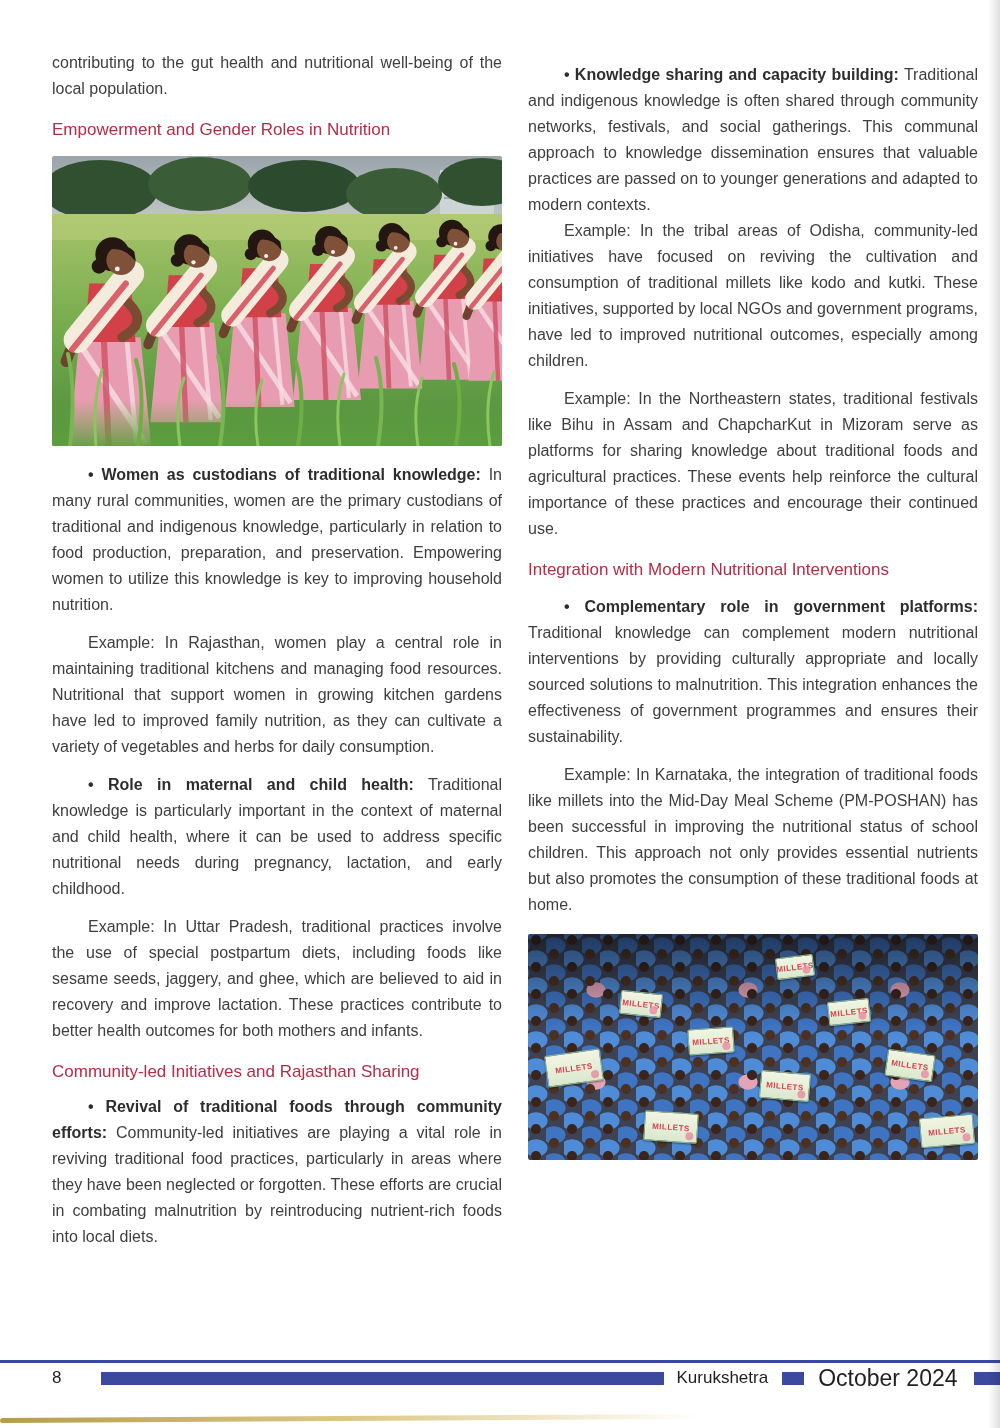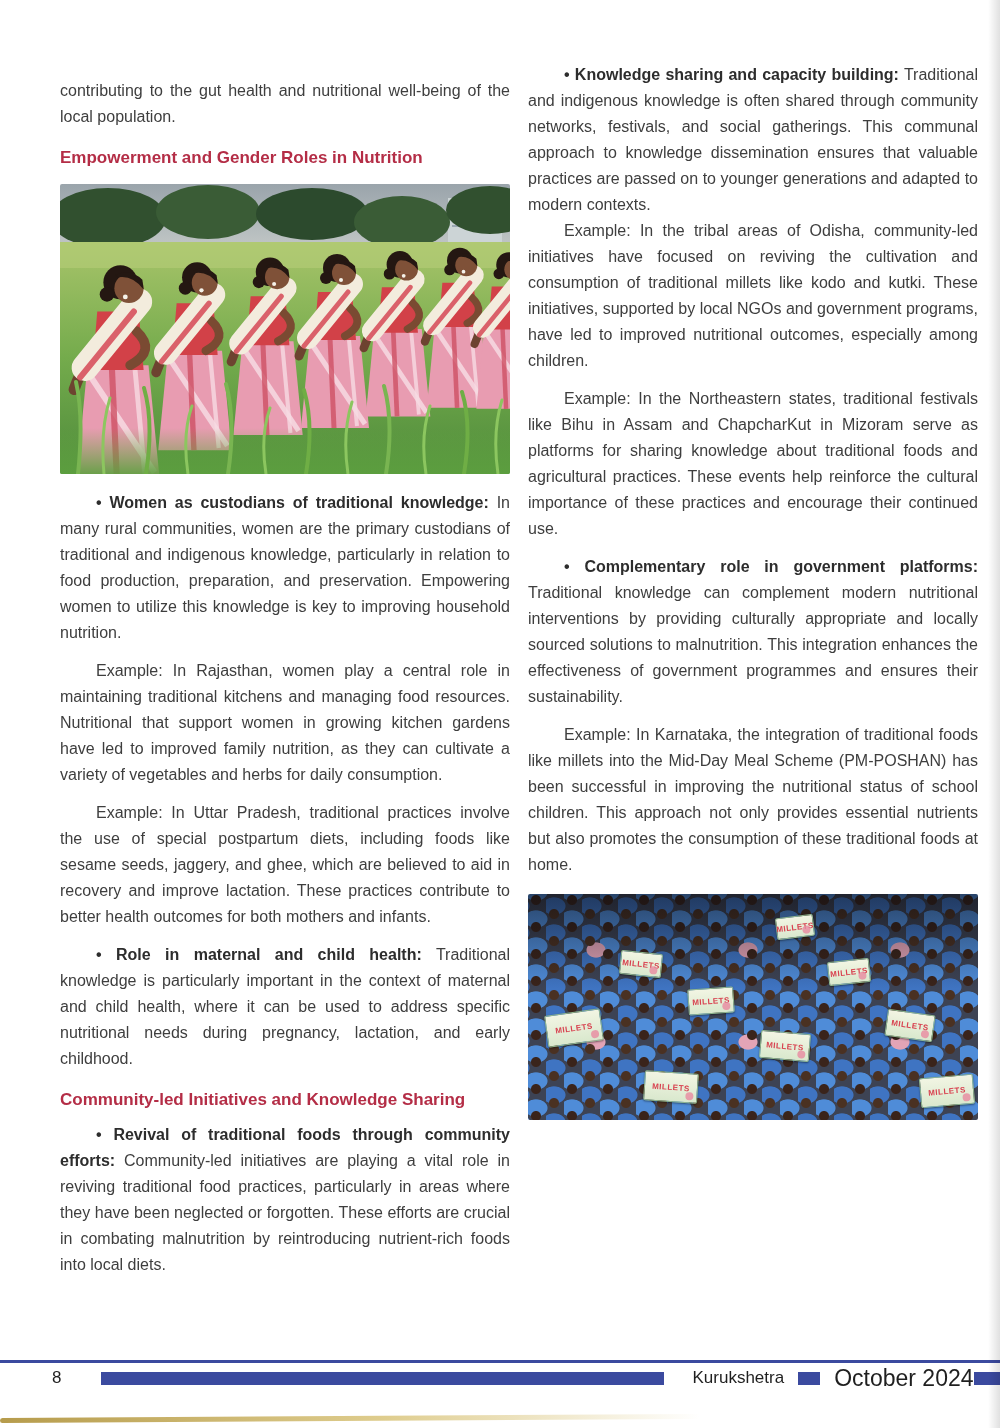--- a/index.html
+++ b/index.html
@@ -5,26 +5,26 @@
   html,body{margin:0;padding:0;background:#e9e9e7;}
   .page{
     position:relative;width:1000px;height:1428px;margin:0 auto;
     background:#ffffff;overflow:hidden;
     font-family:"Liberation Sans","DejaVu Sans",sans-serif;
     color:#3e3e3e;
   }
   .page-edge{position:absolute;top:0;right:0;bottom:0;width:12px;
     background:linear-gradient(to right,rgba(0,0,0,0),rgba(0,0,0,0.12));pointer-events:none;}
   .col{position:absolute;top:50px;width:450px;}
-  .col-left{left:60px;margin-top:28px;}
+  .col-left{left:52px;}
   .col-right{left:528px;}
   p.para{margin:12px 0 0;font-size:16px;line-height:26px;text-align:justify;}
   p.para.first{margin-top:0;}
   .indent{text-indent:36px;}
-  h3.sec{margin:16px 0 0;font-size:17px;line-height:24px;font-weight:700;color:#b42d46;}
+  h3.sec{margin:16px 0 0;font-size:17px;line-height:24px;font-weight:400;color:#b42d46;}
   b.lead{color:#2d2d2d;}
   .bullet-dot{font-weight:700;color:#2d2d2d;}
 
   
   .photo{display:block;margin-top:14px;border-radius:2px;overflow:hidden;position:relative;}
   .photo-women{width:450px;height:290px;}
   .photo-women svg{display:block;}
 
   
   .photo-children{
@@ -48,21 +48,21 @@
     box-shadow:0 1px 2px rgba(0,0,0,.45);
   }
   .millets-card::after{content:"";position:absolute;right:3px;bottom:2px;width:8px;height:8px;
     border-radius:50%;background:#e98aa0;opacity:.8;}
 
   
   .footer-rule{position:absolute;left:0;right:0;top:1360px;height:3px;background:#3b4a9f;}
   .footer-row{position:absolute;left:0;right:0;top:1369px;height:18px;display:flex;align-items:center;}
   .page-num{margin-left:52px;font-size:17px;color:#1f1f1f;}
   .footer-bar-long{flex:0 0 563px;height:13px;margin-left:40px;background:#3b4a9f;}
-  .footer-mag{margin-left:28px;font-size:17px;color:#1f1f1f;}
+  .footer-mag{margin-left:12px;font-size:17px;color:#1f1f1f;}
   .footer-sq{width:22px;height:13px;margin-left:14px;background:#3b4a9f;}
   .footer-issue{margin-left:14px;font-size:23px;color:#1f1f1f;}
   .footer-sq-edge{margin-left:auto;width:30px;margin-right:-4px;}
   .page-curl{position:absolute;left:0;top:1416px;width:700px;height:5px;
     background:linear-gradient(to right,#a98a2c,#d9c47a 55%,rgba(217,196,122,0));
     transform:rotate(-0.35deg);border-radius:3px;opacity:.85;}
 </style>
 </head>
 <body>
 
@@ -143,29 +143,29 @@
     </div>
 
     <p class="para indent" style="margin-top:16px">
       <span class="bullet-dot">•</span>
       <b class="lead">Women as custodians of traditional knowledge:</b>
       <span>In many rural communities, women are the primary custodians of traditional and indigenous knowledge, particularly in relation to food production, preparation, and preservation. Empowering women to utilize this knowledge is key to improving household nutrition.</span>
     </p>
 
     <p class="para indent">Example: In Rajasthan, women play a central role in maintaining traditional kitchens and managing food resources. Nutritional that support women in growing kitchen gardens have led to improved family nutrition, as they can cultivate a variety of vegetables and herbs for daily consumption.</p>
 
-    <p class="para indent">Example: In Uttar Pradesh, traditional practices involve the use of special postpartum diets, including foods like sesame seeds, jaggery, and ghee, which are believed to aid in recovery and improve lactation. These practices contribute to better health outcomes for both mothers and infants.</p>
-
     <p class="para indent">
       <span class="bullet-dot">•</span>
       <b class="lead">Role in maternal and child health:</b>
       <span>Traditional knowledge is particularly important in the context of maternal and child health, where it can be used to address specific nutritional needs during pregnancy, lactation, and early childhood.</span>
     </p>
 
-    <h3 class="sec">Community-led Initiatives and Knowledge Sharing</h3>
+    <p class="para indent">Example: In Uttar Pradesh, traditional practices involve the use of special postpartum diets, including foods like sesame seeds, jaggery, and ghee, which are believed to aid in recovery and improve lactation. These practices contribute to better health outcomes for both mothers and infants.</p>
+
+    <h3 class="sec">Community-led Initiatives and Rajasthan Sharing</h3>
 
     <p class="para indent" style="margin-top:10px">
       <span class="bullet-dot">•</span>
       <b class="lead">Revival of traditional foods through community efforts:</b>
       <span>Community-led initiatives are playing a vital role in reviving traditional food practices, particularly in areas where they have been neglected or forgotten. These efforts are crucial in combating malnutrition by reintroducing nutrient-rich foods into local diets.</span>
     </p>
 
   </div>
 
   <div class="col col-right">
@@ -173,20 +173,21 @@
     <p class="para indent">
       <span class="bullet-dot">•</span>
       <b class="lead">Knowledge sharing and capacity building:</b>
       <span>Traditional and indigenous knowledge is often shared through community networks, festivals, and social gatherings. This communal approach to knowledge dissemination ensures that valuable practices are passed on to younger generations and adapted to modern contexts.</span>
     </p>
 
     <p class="para indent first">Example: In the tribal areas of Odisha, community-led initiatives have focused on reviving the cultivation and consumption of traditional millets like kodo and kutki. These initiatives, supported by local NGOs and government programs, have led to improved nutritional outcomes, especially among children.</p>
 
     <p class="para indent">Example: In the Northeastern states, traditional festivals like Bihu in Assam and ChapcharKut in Mizoram serve as platforms for sharing knowledge about traditional foods and agricultural practices. These events help reinforce the cultural importance of these practices and encourage their continued use.</p>
 
+    <h3 class="sec">Integration with Modern Nutritional Interventions</h3>
 
     <p class="para indent">
       <span class="bullet-dot">•</span>
       <b class="lead">Complementary role in government platforms:</b>
       <span>Traditional knowledge can complement modern nutritional interventions by providing culturally appropriate and locally sourced solutions to malnutrition. This integration enhances the effectiveness of government programmes and ensures their sustainability.</span>
     </p>
 
     <p class="para indent">Example: In Karnataka, the integration of traditional foods like millets into the Mid-Day Meal Scheme (PM-POSHAN) has been successful in improving the nutritional status of school children. This approach not only provides essential nutrients but also promotes the consumption of these traditional foods at home.</p>
 
     <div class="photo-children">

